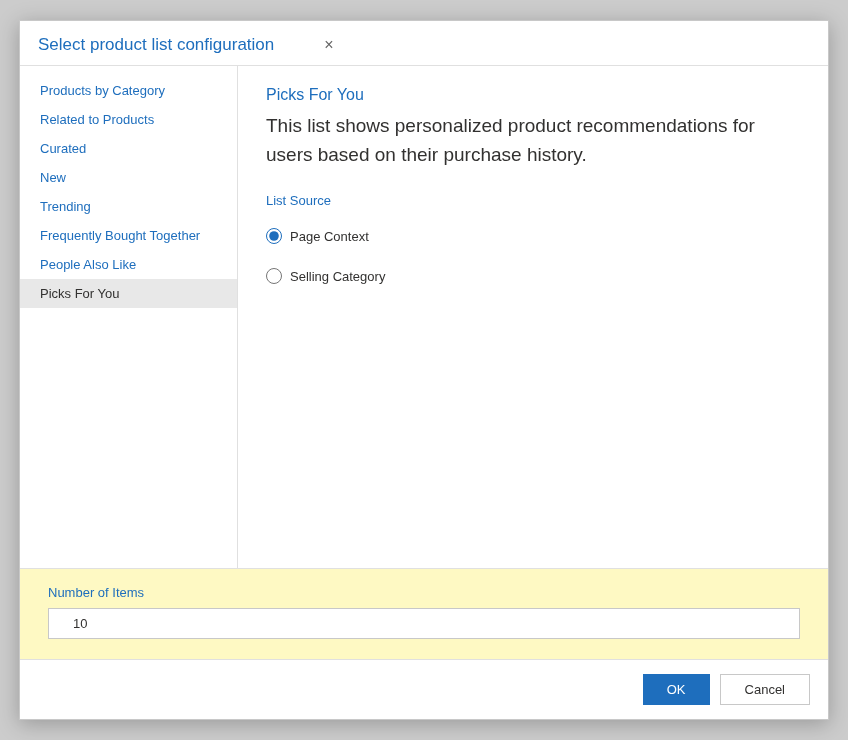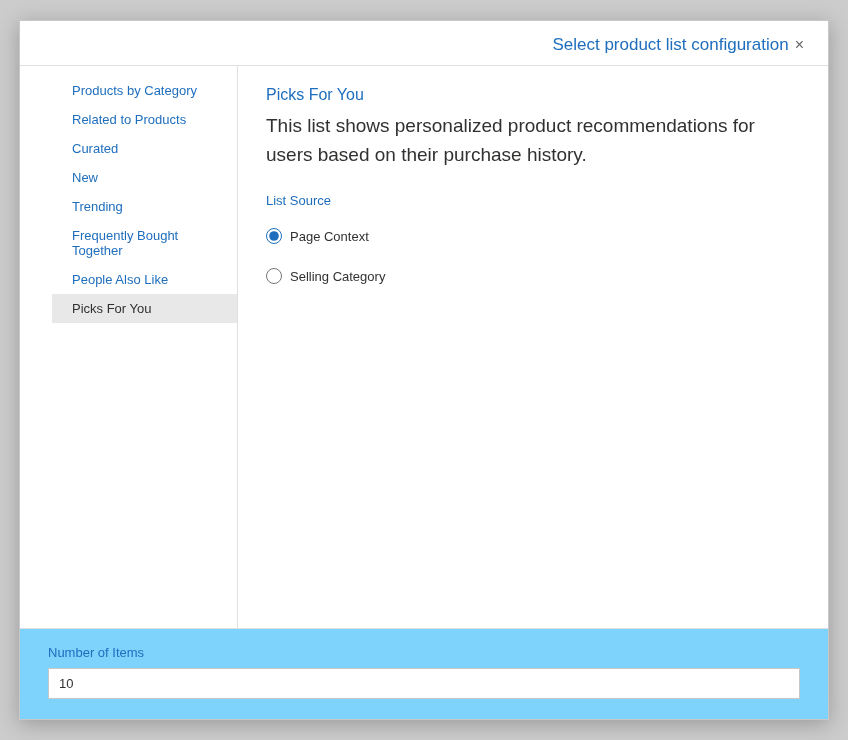--- a/index.html
+++ b/index.html
@@ -19,23 +19,24 @@
       box-shadow: 0 4px 20px rgba(0,0,0,0.25);
       width: 810px;
       height: 700px;
       display: flex;
       flex-direction: column;
       position: relative;
     }
     .dialog-title-bar {
       display: flex;
       align-items: center;
-      justify-content: flex-end;
+      justify-content: flex-start;
       padding: 14px 18px 10px 18px;
       border-bottom: none;
+      gap: 44px;
     }
     .dialog-title {
       color: #1e6ebd;
       font-size: 17px;
       font-weight: 400;
     }
     .close-btn {
       background: none;
       border: none;
       cursor: pointer;
@@ -55,21 +56,20 @@
       border-right: 1px solid #e0e0e0;
       padding: 10px 0;
       background: #fff;
       flex-shrink: 0;
     }
     .sidebar-item {
       padding: 7px 20px;
       cursor: pointer;
       color: #1e6ebd;
       font-size: 13px;
-      margin-left: 32px;
     }
     .sidebar-item.active {
       background: #e8e8e8;
       color: #323130;
       cursor: default;
     }
     .main-content {
       flex: 1;
       padding: 20px 28px;
       overflow-y: auto;
@@ -110,30 +110,30 @@
       accent-color: #1e6ebd;
       cursor: pointer;
     }
     .radio-label {
       color: #323130;
       font-size: 13px;
     }
     .footer-section {
       border-top: 1px solid #e0e0e0;
       padding: 16px 28px 20px 28px;
-      background: #7dd3fc;
+      background: #fef9c3;
     }
     .number-items-label {
       color: #1e6ebd;
       font-size: 13px;
       margin-bottom: 8px;
     }
     .number-input {
       width: 100%;
-      padding: 7px 10px;
+      padding: 7px 24px;
       border: 1px solid #c8c8c8;
       font-size: 13px;
       color: #323130;
       outline: none;
     }
     .dialog-footer {
       display: flex;
       justify-content: flex-end;
       gap: 10px;
       padding: 14px 18px;
@@ -199,13 +199,17 @@
         </label>
       </div>
     </div>
   </div>
 
   <div class="footer-section">
     <div class="number-items-label">Number of Items</div>
     <input type="text" class="number-input" value="10" style="">
   </div>
 
+  <div class="dialog-footer">
+    <button class="btn-ok">OK</button>
+    <button class="btn-cancel">Cancel</button>
+  </div>
 </div>
 
 </body></html>

